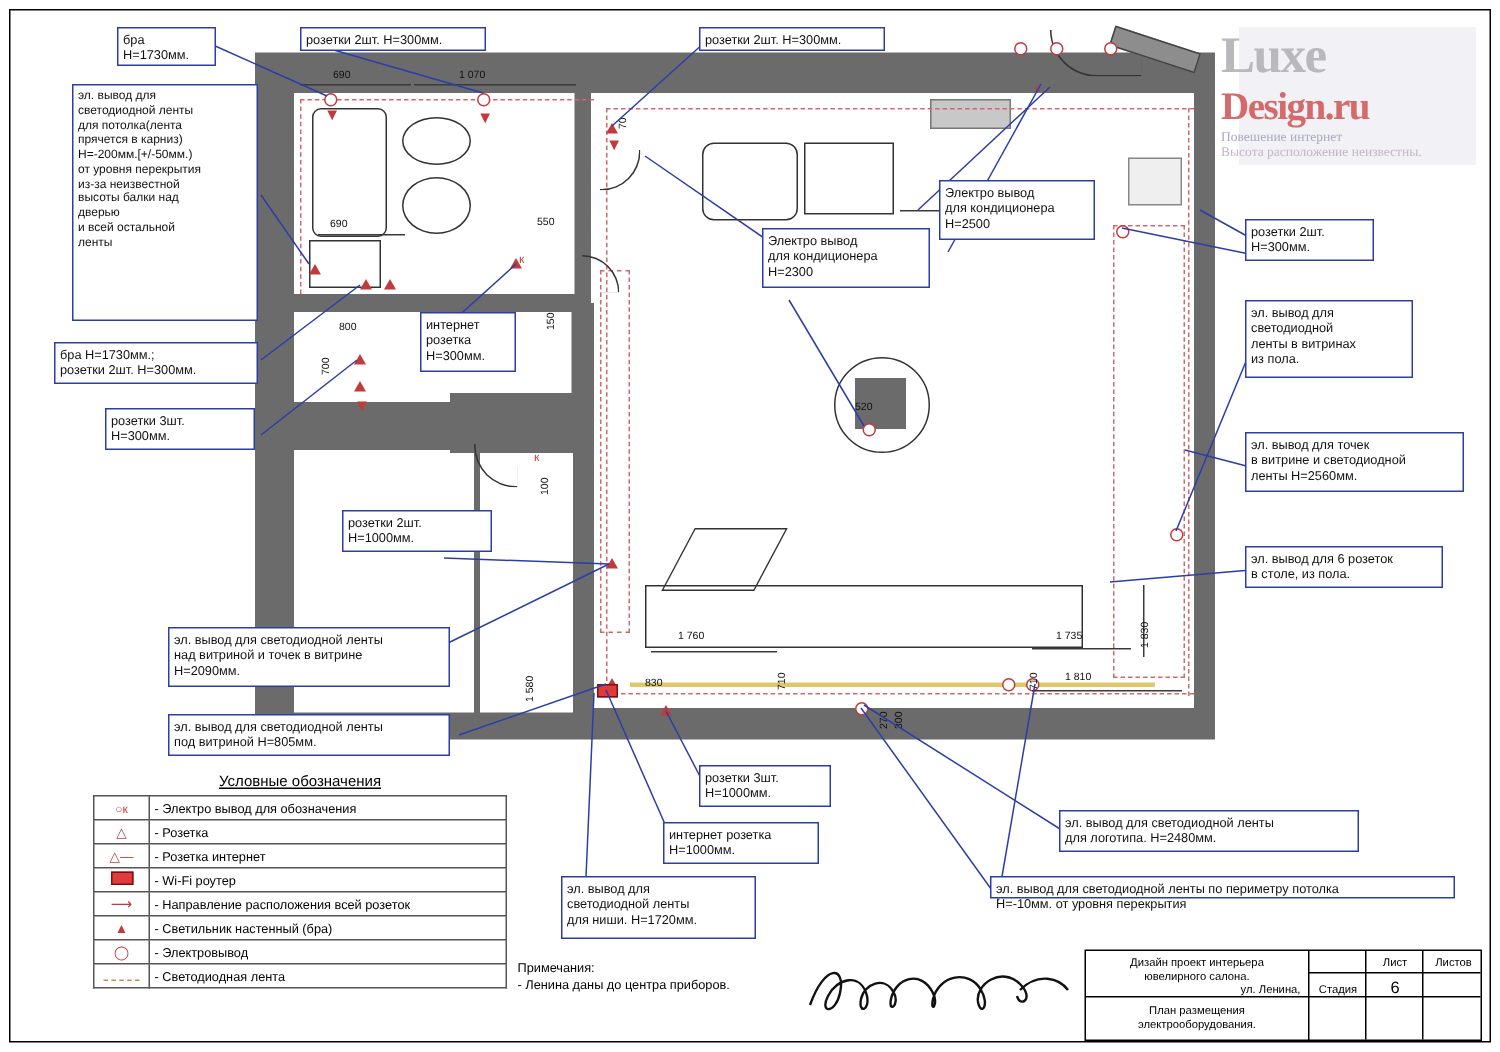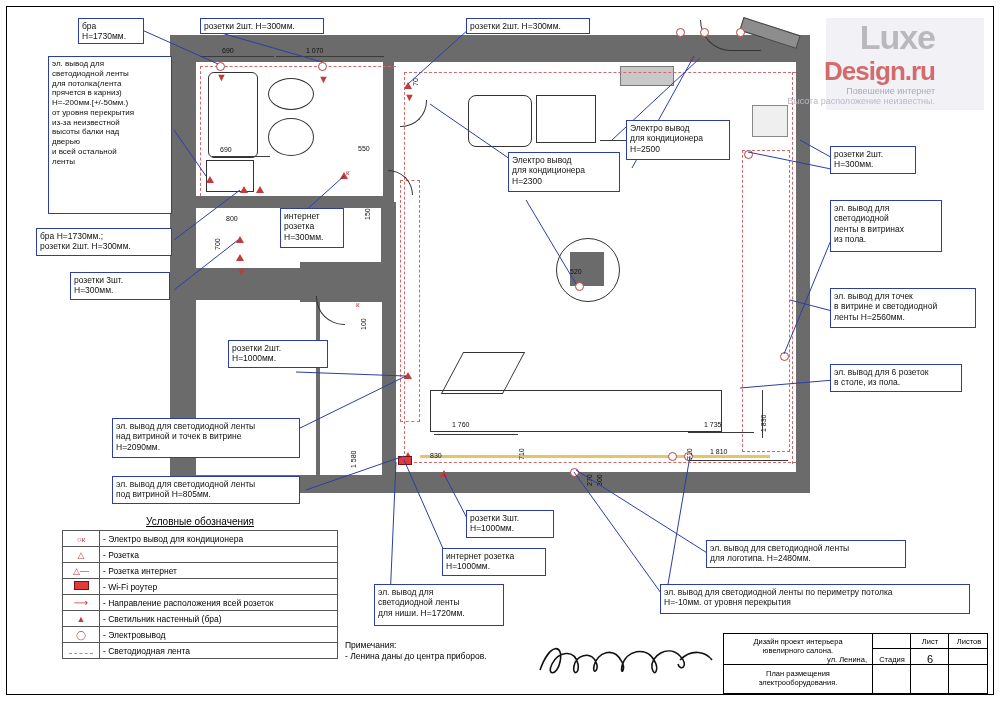--- a/index.html
+++ b/index.html
@@ -36,21 +36,21 @@
   .notes{position:absolute;left:345px;top:640px;font-size:8.5px;line-height:1.3;}
   .sign{position:absolute;left:530px;top:636px;width:190px;height:46px;}
 
   
   .tb{position:absolute;left:723px;top:633px;width:265px;height:61px;border:1px solid #000;box-sizing:border-box;font-size:7.5px;}
   .tb .cell{position:absolute;box-sizing:border-box;padding:1px 3px;}
   .tb .vline{position:absolute;top:0;bottom:0;width:1px;background:#000;}
   .tb .hline{position:absolute;left:0;right:0;height:1px;background:#000;}
 
   
-  .wm{position:absolute;left:785px;top:22px;width:150px;text-align:right;pointer-events:none;}
+  .wm{position:absolute;left:814px;top:22px;width:150px;text-align:left;pointer-events:none;font-family:Liberation Serif, serif;}
   .wm .l1{font-size:34px;font-weight:bold;color:#b9b9bd;letter-spacing:-1px;line-height:0.92;}
   .wm .l2{font-size:34px;font-weight:bold;color:#b9b9bd;letter-spacing:-1px;line-height:0.92;}
   .wm .l2 span{color:#d46a6a;font-size:26px;}
   .wm .l3{font-size:9px;color:#a9a9c0;margin-top:1px;}
   .wm .l4{font-size:9px;color:#c3b7c8;}
   .wmbox{position:absolute;left:826px;top:18px;width:158px;height:92px;background:rgba(210,210,225,0.30);}
 
   
   .sym-ac, .sym-soc, .sym-net, .sym-bra, .sym-out{position:absolute;}
   .tri{width:0;height:0;border-left:4px solid transparent;border-right:4px solid transparent;border-bottom:7px solid #c23b3b;}
@@ -294,38 +294,38 @@
 под витриной H=805мм.</div>
   <div class="callout" style="left:466px;top:510px;width:88px;height:28px;white-space:pre-line;">розетки 3шт.
 H=1000мм.</div>
   <div class="callout" style="left:442px;top:548px;width:104px;height:28px;white-space:pre-line;">интернет розетка
 H=1000мм.</div>
   <div class="callout" style="left:374px;top:584px;width:130px;height:42px;white-space:pre-line;">эл. вывод для
 светодиодной ленты
 для ниши. H=1720мм.</div>
   <div class="callout" style="left:706px;top:540px;width:200px;height:28px;white-space:pre-line;">эл. вывод для светодиодной ленты
 для логотипа. H=2480мм.</div>
-  <div class="callout" style="left:660px;top:584px;width:310px;height:30px;white-space:pre-line;">эл. вывод для светодиодной ленты по периметру потолка
+  <div class="callout" style="left:660px;top:584px;width:310px;height:15px;white-space:pre-line;">эл. вывод для светодиодной ленты по периметру потолка
 H=-10мм. от уровня перекрытия</div>
 
   <div class="wmbox"></div>
   <div class="wm">
     <div class="l1">Luxe</div>
     <div class="l2"><span>Design</span><span>.ru</span></div>
     <div class="l3">Повешение интернет</div>
     <div class="l4">Высота расположение неизвестны.</div>
   </div>
 
   <div class="legend">
     <div class="legend-title">Условные обозначения</div>
     <table>
       <tbody>
           <tr>
         <td class="sym"><span style="font-size:8px;color:#c23b3b;">○к</span></td>
-        <td class="txt">- Электро вывод для кондиционера</td>
+        <td class="txt">- Электро вывод для обозначения</td>
       </tr>
       <tr>
         <td class="sym"><span style="font-size:9px;color:#c23b3b;">△</span></td>
         <td class="txt">- Розетка</td>
       </tr>
       <tr>
         <td class="sym"><span style="font-size:9px;color:#c23b3b;">△—</span></td>
         <td class="txt">- Розетка интернет</td>
       </tr>
       <tr>

